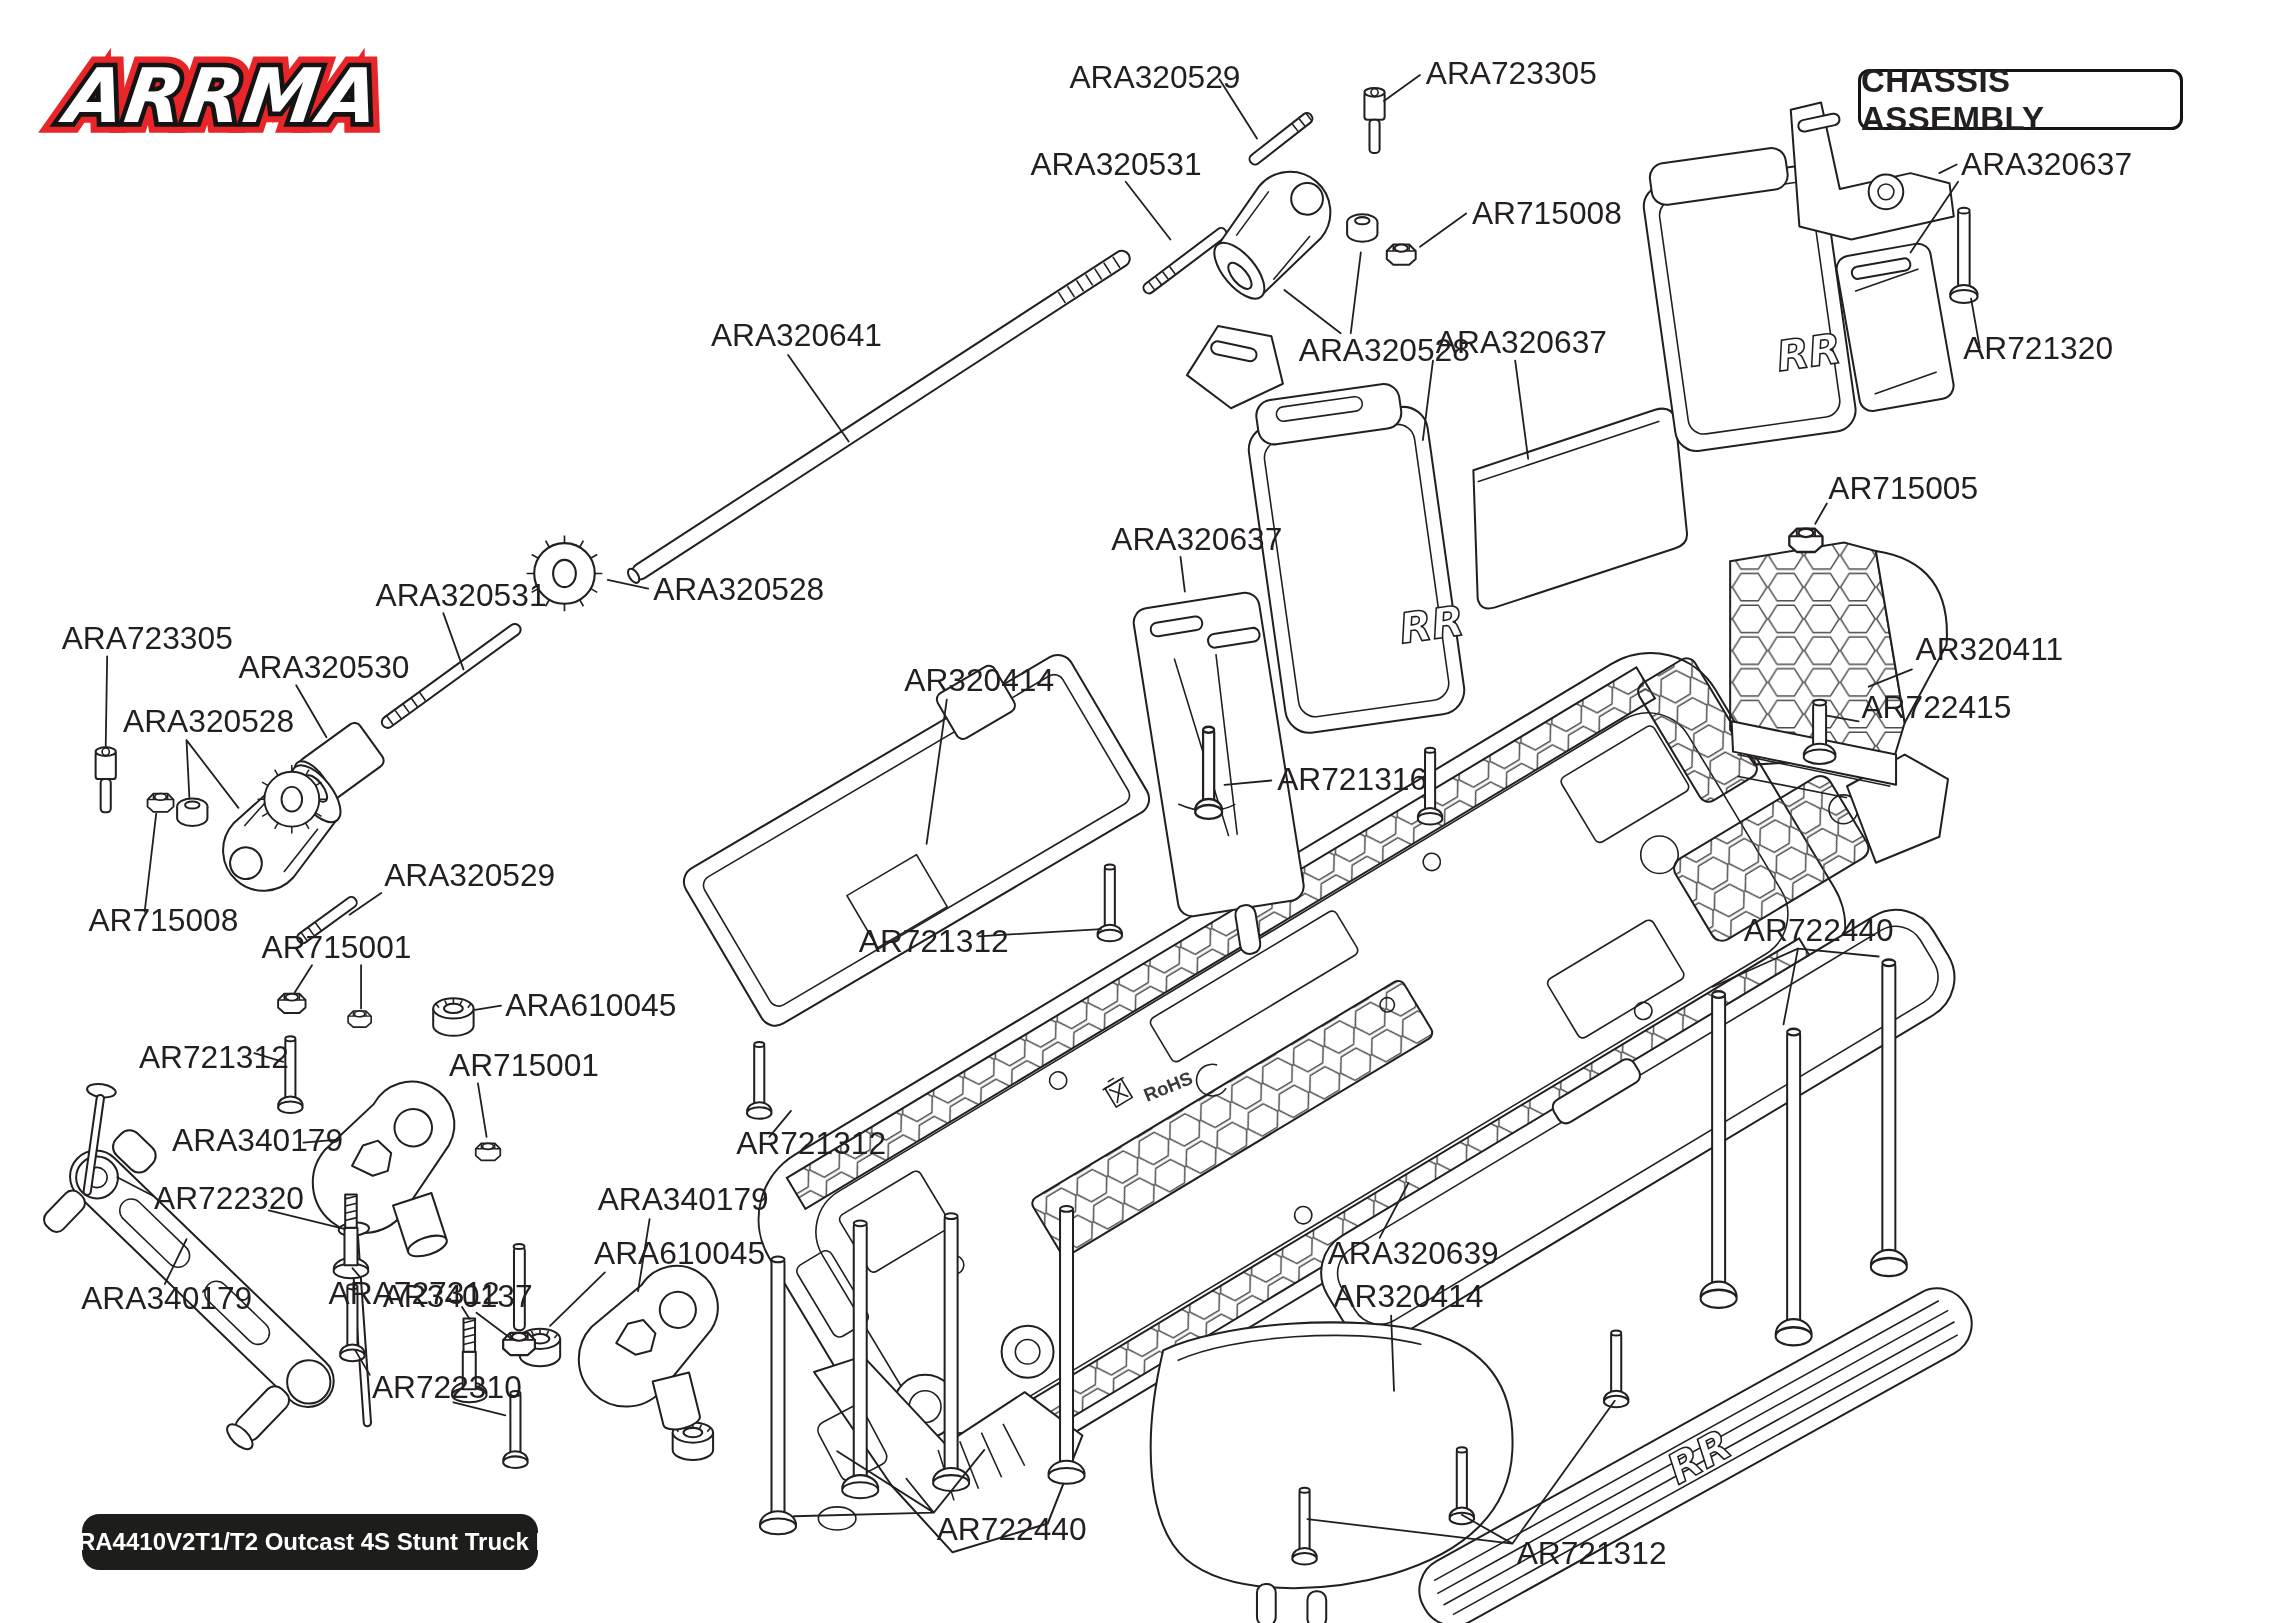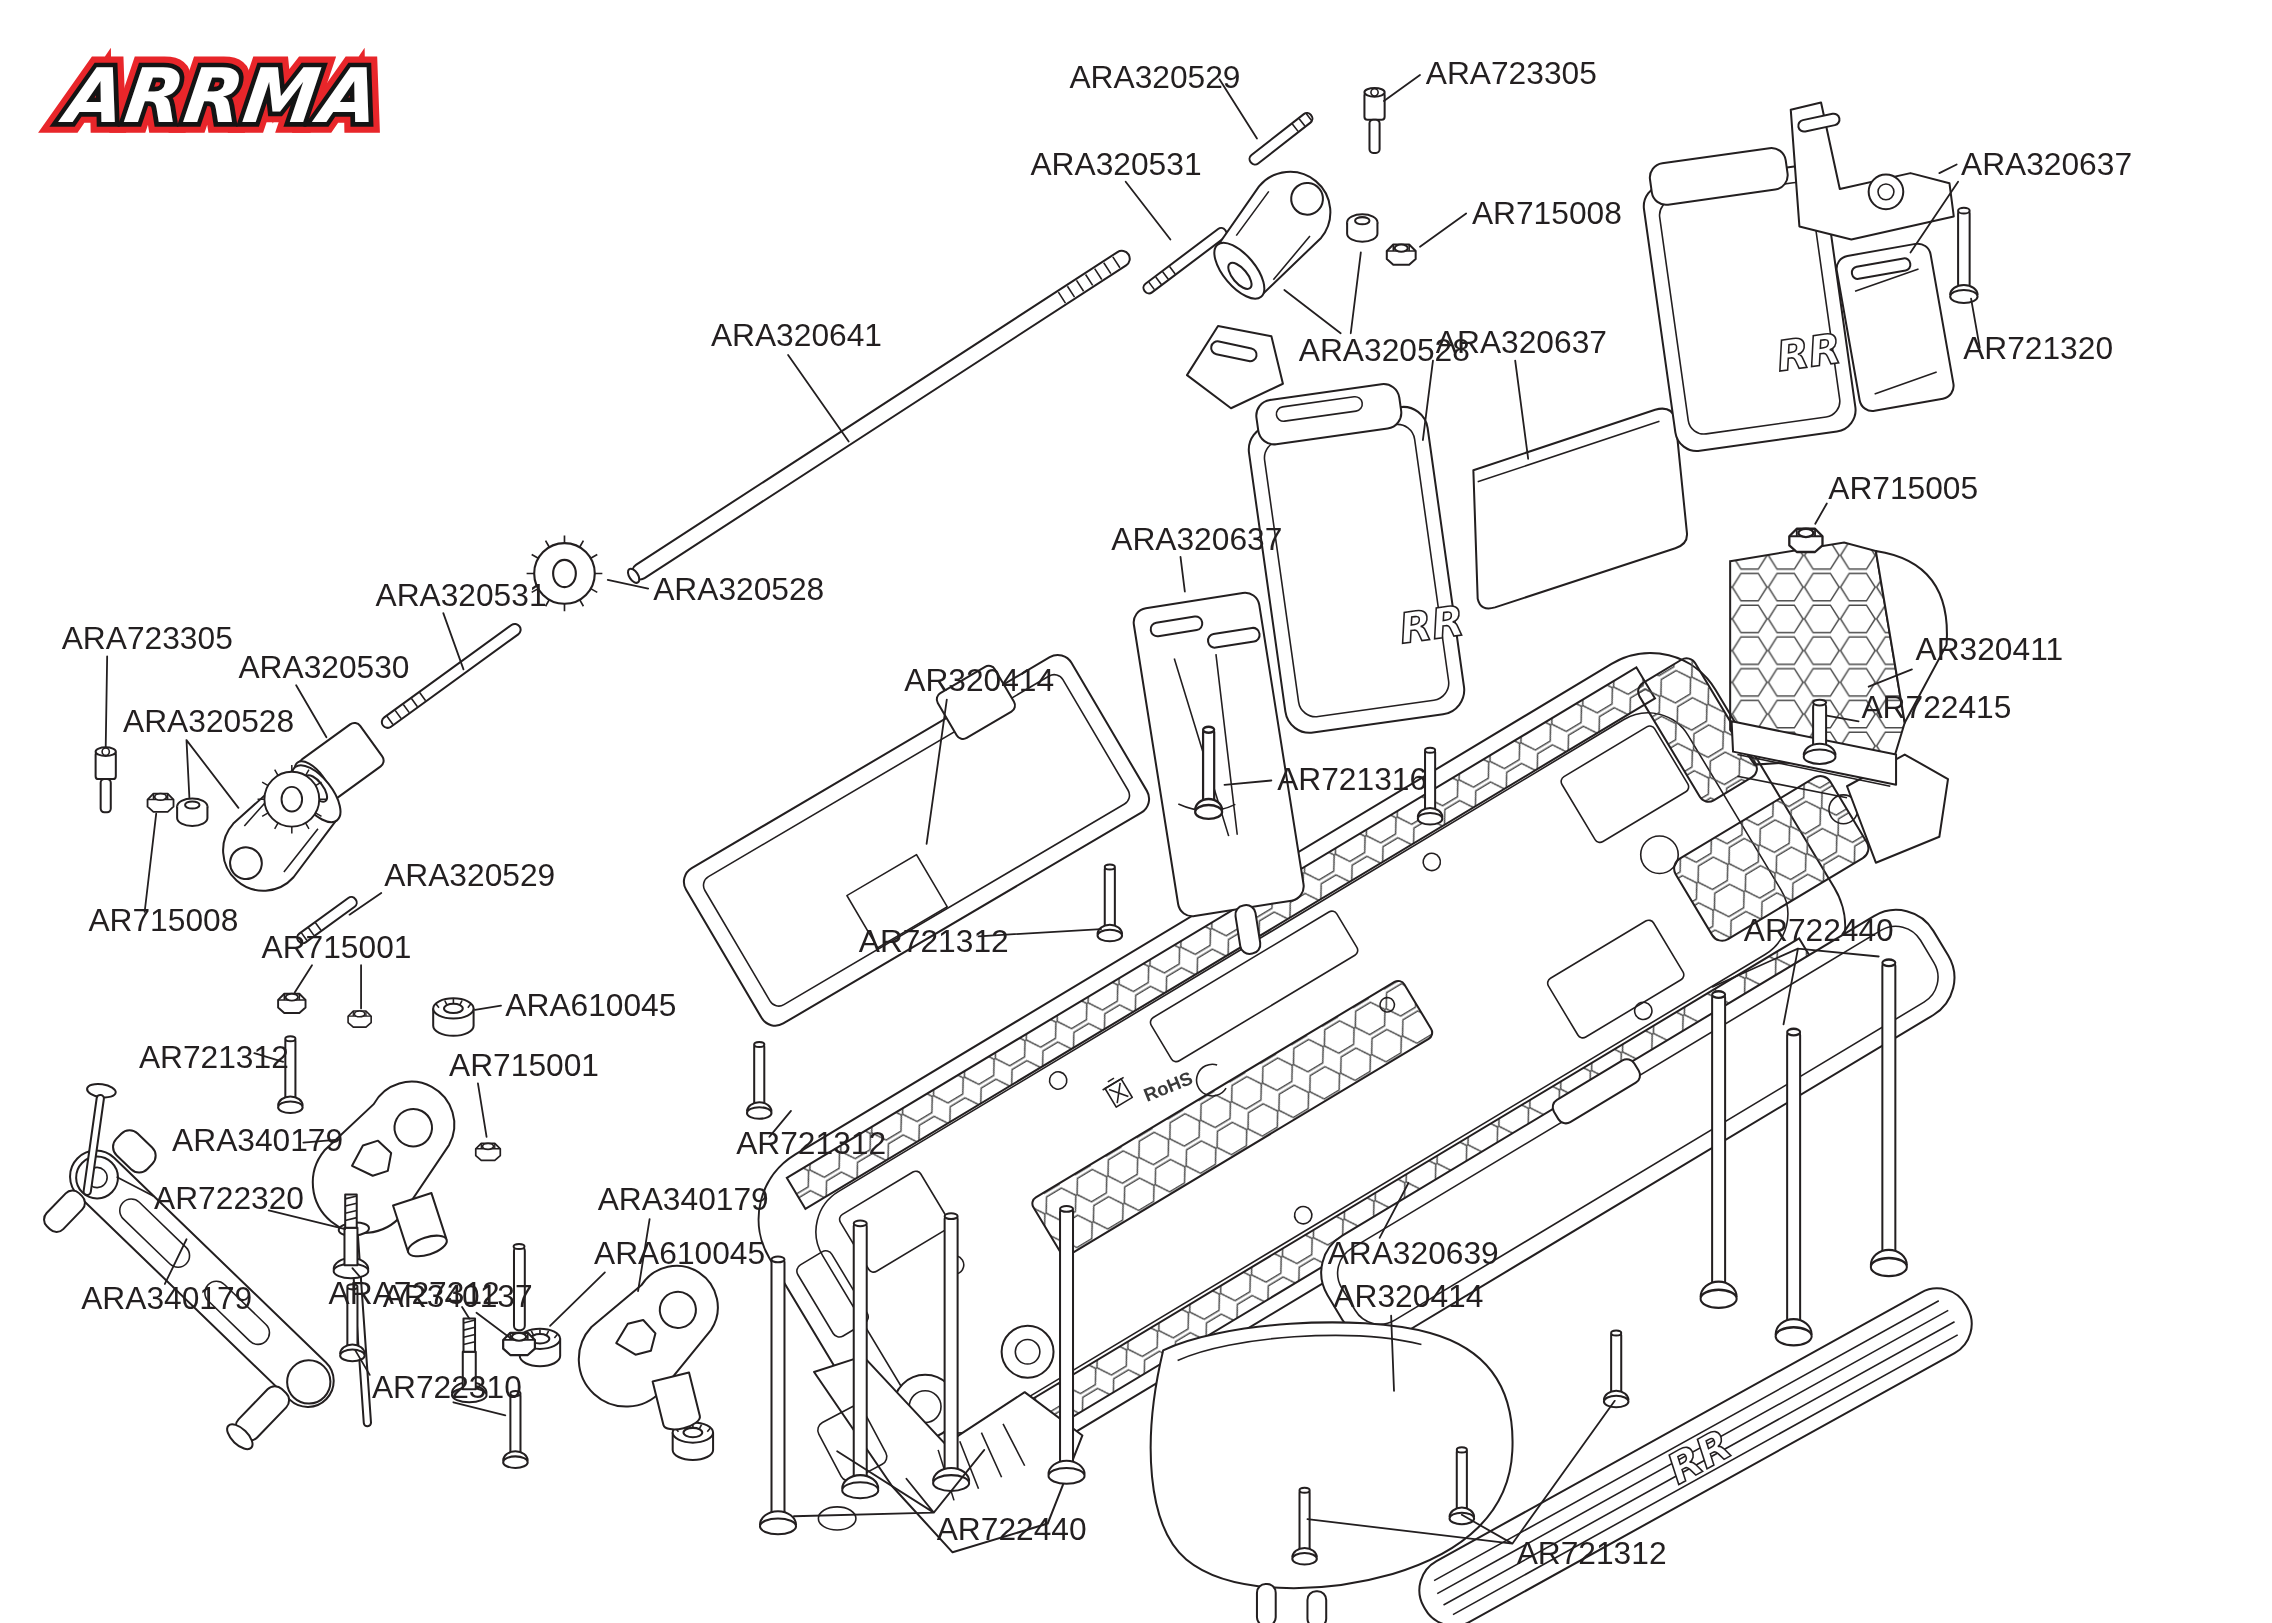--- a/index.html
+++ b/index.html
@@ -451,16 +451,22 @@
     <text class="lbl" x="2102" y="2168">AR721312</text>
   </g>
 </svg>
 
 <div class="logo">
   <span class="l-red">ARRMA</span>
   <span class="l-blk">ARRMA</span>
   <span class="l-wht">ARRMA</span>
 </div>
 
-
-
+<div class="title-box">
+  <span>CHASSIS ASSEMBLY</span>
 </div>
 
+<div class="model-box">
+  <span>C-ARA4410V2T1/T2 Outcast 4S Stunt Truck RTR</span>
+</div>
+
+</div>
+
 
 </body></html>

